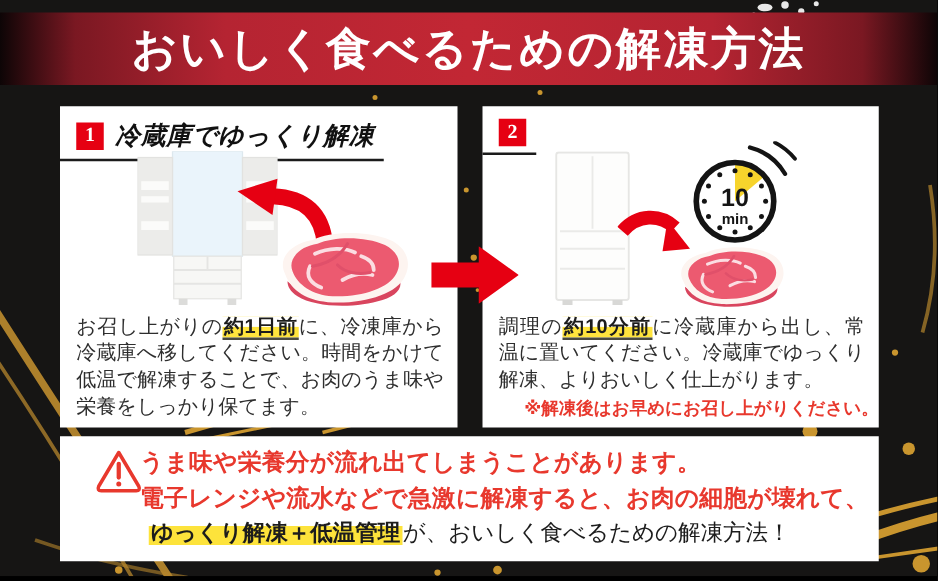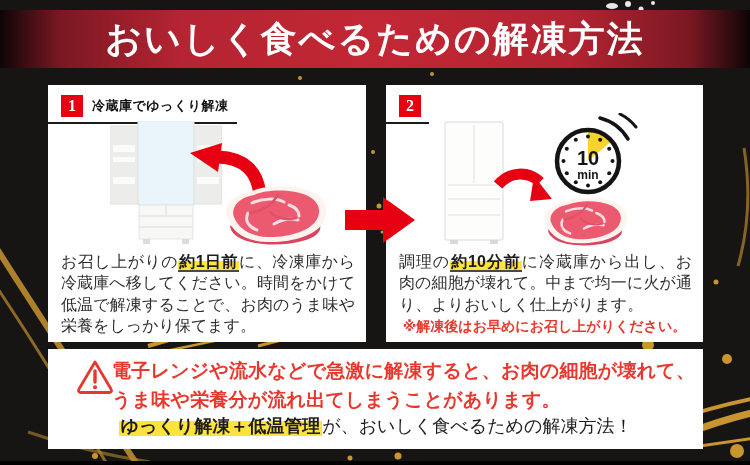--- a/index.html
+++ b/index.html
@@ -12,28 +12,28 @@
   .banner h1{margin:0;height:58px;line-height:58px;text-align:center;color:#fff;
     font-family:"Liberation Serif","DejaVu Serif",serif;font-weight:bold;font-size:36px;letter-spacing:2px;}
   
   .panel{position:absolute;background:#fff;z-index:3;}
   .panel1{left:48px;top:85px;width:318px;height:257px;}
   .panel2{left:386px;top:85px;width:317px;height:257px;}
   .step-header{display:inline-flex;align-items:center;gap:9px;padding:10px 8px 5px 13px;
     border-bottom:2px solid #1b1b1b;}
   .step-num{width:22px;height:22px;background:#e60012;color:#fff;display:flex;align-items:center;
     justify-content:center;font-family:"Liberation Serif","DejaVu Serif",serif;font-weight:bold;font-size:16px;}
-  .step-heading{font-family:"Liberation Serif","DejaVu Serif",serif;font-weight:bold;font-size:13px;
-    color:#111;letter-spacing:0.5px;white-space:nowrap;}
+  .step-heading{font-family:"Liberation Serif","DejaVu Serif",serif;font-weight:bold;font-size:20px;
+    color:#111;letter-spacing:0.5px;white-space:nowrap;font-style:italic;}
   .fig{position:absolute;}
   .step-body{position:absolute;left:13px;right:11px;top:166px;font-size:16px;line-height:1.33;
     color:#2e2e2e;text-align:justify;}
   .hl-half{font-weight:bold;color:#1c1c1c;background:linear-gradient(transparent 48%,#ffe43d 48%);
     border-bottom:2px solid #4a4a42;padding:0 1px;}
-  .step-note{position:absolute;left:0;right:0;top:233px;text-align:center;color:#e8382d;
+  .step-note{position:absolute;left:0;right:0;top:233px;text-align:right;color:#e8382d;
     font-weight:bold;font-size:14px;}
   
   .mid-arrow{position:absolute;left:345px;top:197px;z-index:4;}
   
   .warn-panel{position:absolute;left:48px;top:349px;width:655px;height:100px;background:#fff;z-index:3;}
   .warn-icon{position:absolute;left:28px;top:10px;}
   .warn-lines{position:absolute;left:64px;top:7px;color:#e8382d;font-weight:bold;font-size:19px;
     line-height:1.55;letter-spacing:0.2px;}
   .warn-point{position:absolute;left:0;right:0;bottom:11px;text-align:center;font-size:18px;color:#1c1c1c;}
   .hl-full{font-weight:bold;background:linear-gradient(transparent 26%,#fde33b 26%);padding:0 2px;}
@@ -192,37 +192,37 @@
         <path d="M56,41 C63,37 72,35 80,37"></path>
         <path d="M71,22 C77,24 81,28 81,33"></path>
       </g>
       <g stroke="#e0506a" stroke-width="2.5" fill="none" stroke-linecap="round">
         <path d="M60,12 C54,22 44,28 32,30"></path>
         <path d="M52,29 C58,35 68,37 78,35"></path>
       </g>
     </svg>
 
     <div class="step-body">
-      <span>調理の</span><span class="hl-half">約10分前</span><span>に冷蔵庫から出し、お肉の細胞が壊れて。中まで均一に火が通り、よりおいしく仕上がります。</span>
+      <span>調理の</span><span class="hl-half">約10分前</span><span>に冷蔵庫から出し、常温に置いてください。冷蔵庫でゆっくり解凍、よりおいしく仕上がります。</span>
     </div>
     <div class="step-note">※解凍後はお早めにお召し上がりください。</div>
   </div>
 
   <svg class="mid-arrow" width="70" height="46" viewBox="0 0 70 46">
     <polygon points="0,13 38,13 38,0 70,23 38,46 38,33 0,33" fill="#e60012"></polygon>
   </svg>
 
   <div class="warn-panel">
     <svg class="warn-icon" width="38" height="36" viewBox="0 0 38 36">
       <path d="M19,3 L35,30 Q36.5,33.5 33,33.5 H5 Q1.5,33.5 3,30 Z" fill="none" stroke="#e8382d" stroke-width="2.8" stroke-linejoin="round"></path>
       <line x1="19" y1="12" x2="19" y2="23" stroke="#e8382d" stroke-width="3.4" stroke-linecap="round"></line>
       <circle cx="19" cy="28.2" r="2" fill="#e8382d"></circle>
     </svg>
     <div class="warn-lines">
+      <div>うま味や栄養分が流れ出てしまうことがあります。</div>
       <div>電子レンジや流水などで急激に解凍すると、お肉の細胞が壊れて、</div>
-      <div>うま味や栄養分が流れ出てしまうことがあります。</div>
     </div>
     <div class="warn-point">
       <span class="hl-full">ゆっくり解凍＋低温管理</span><span>が、おいしく食べるための解凍方法！</span>
     </div>
   </div>
 
 </div>
 
 </body></html>

